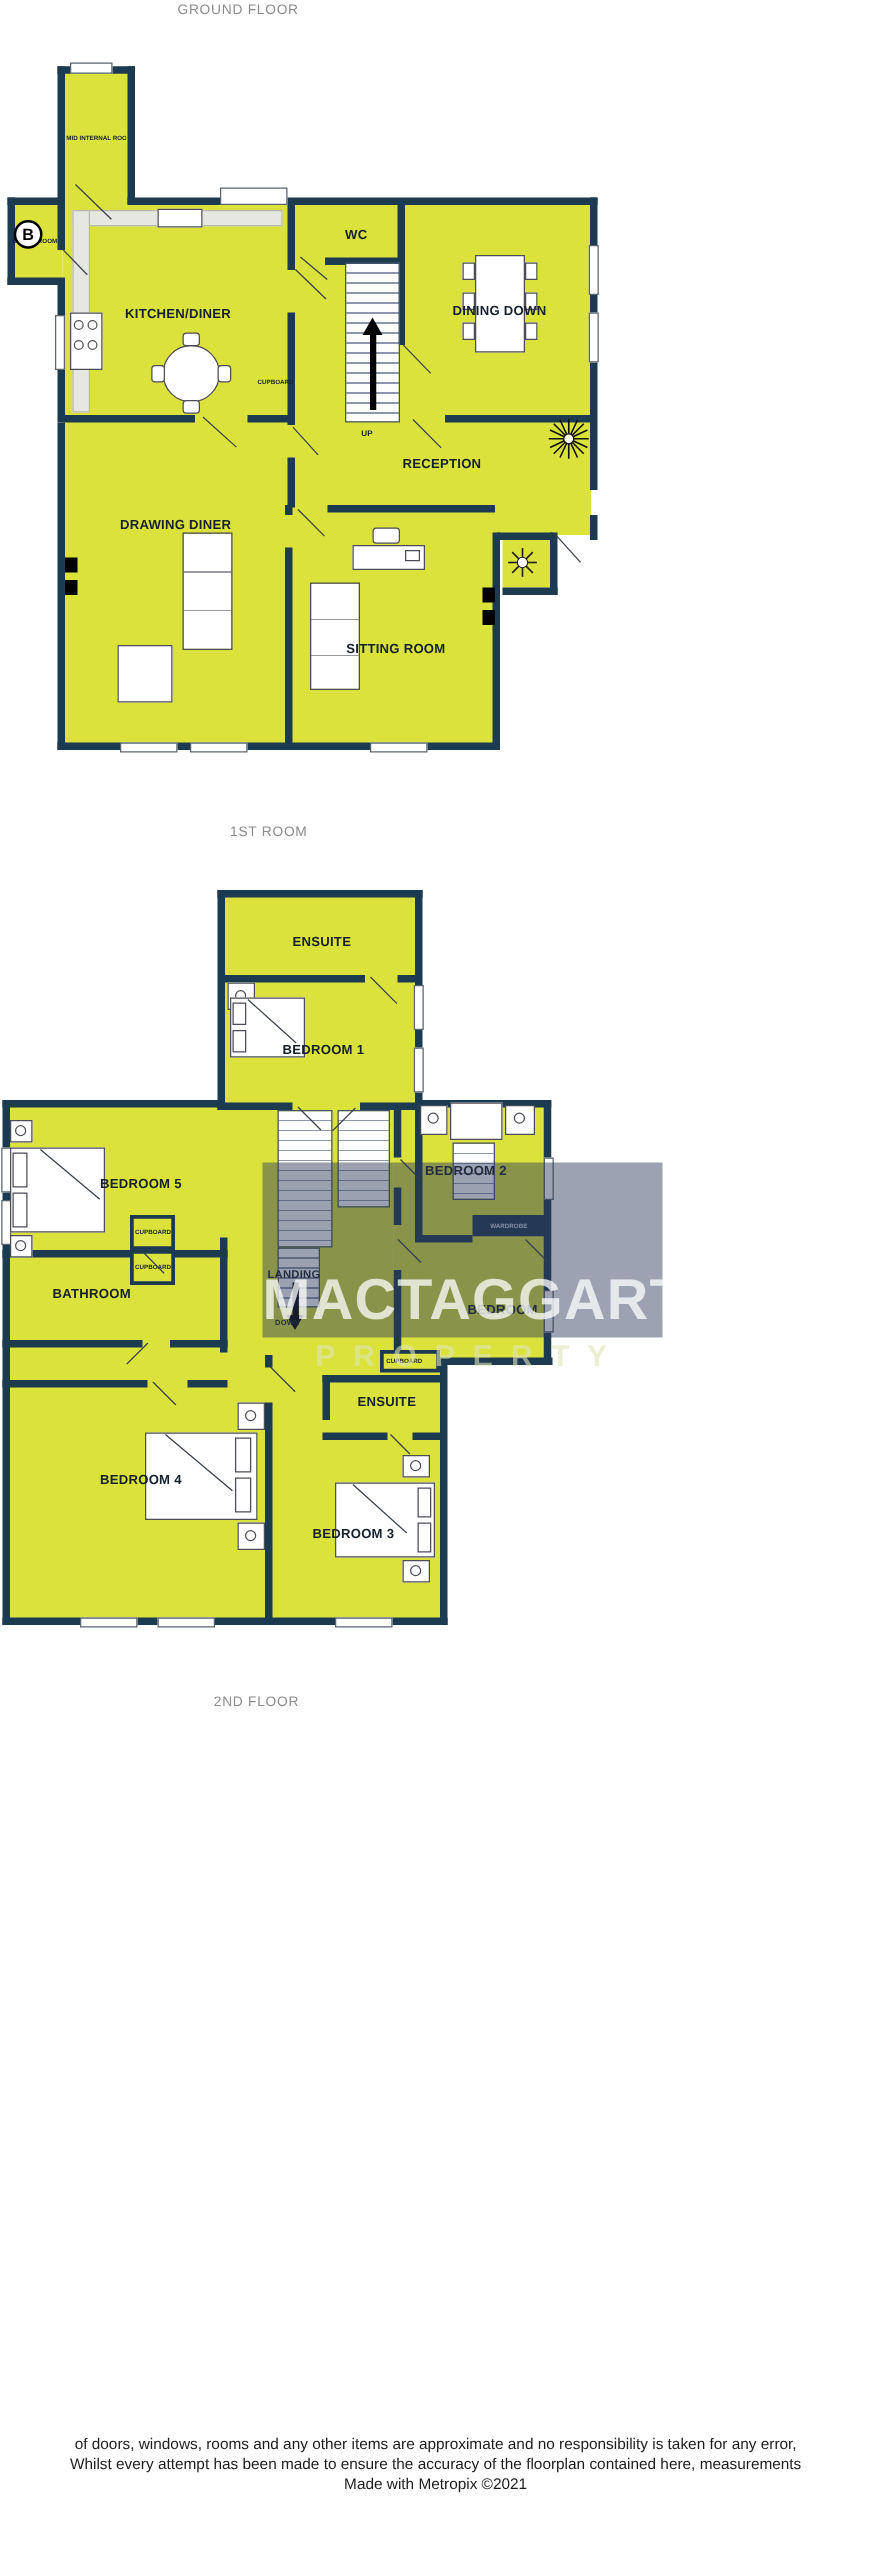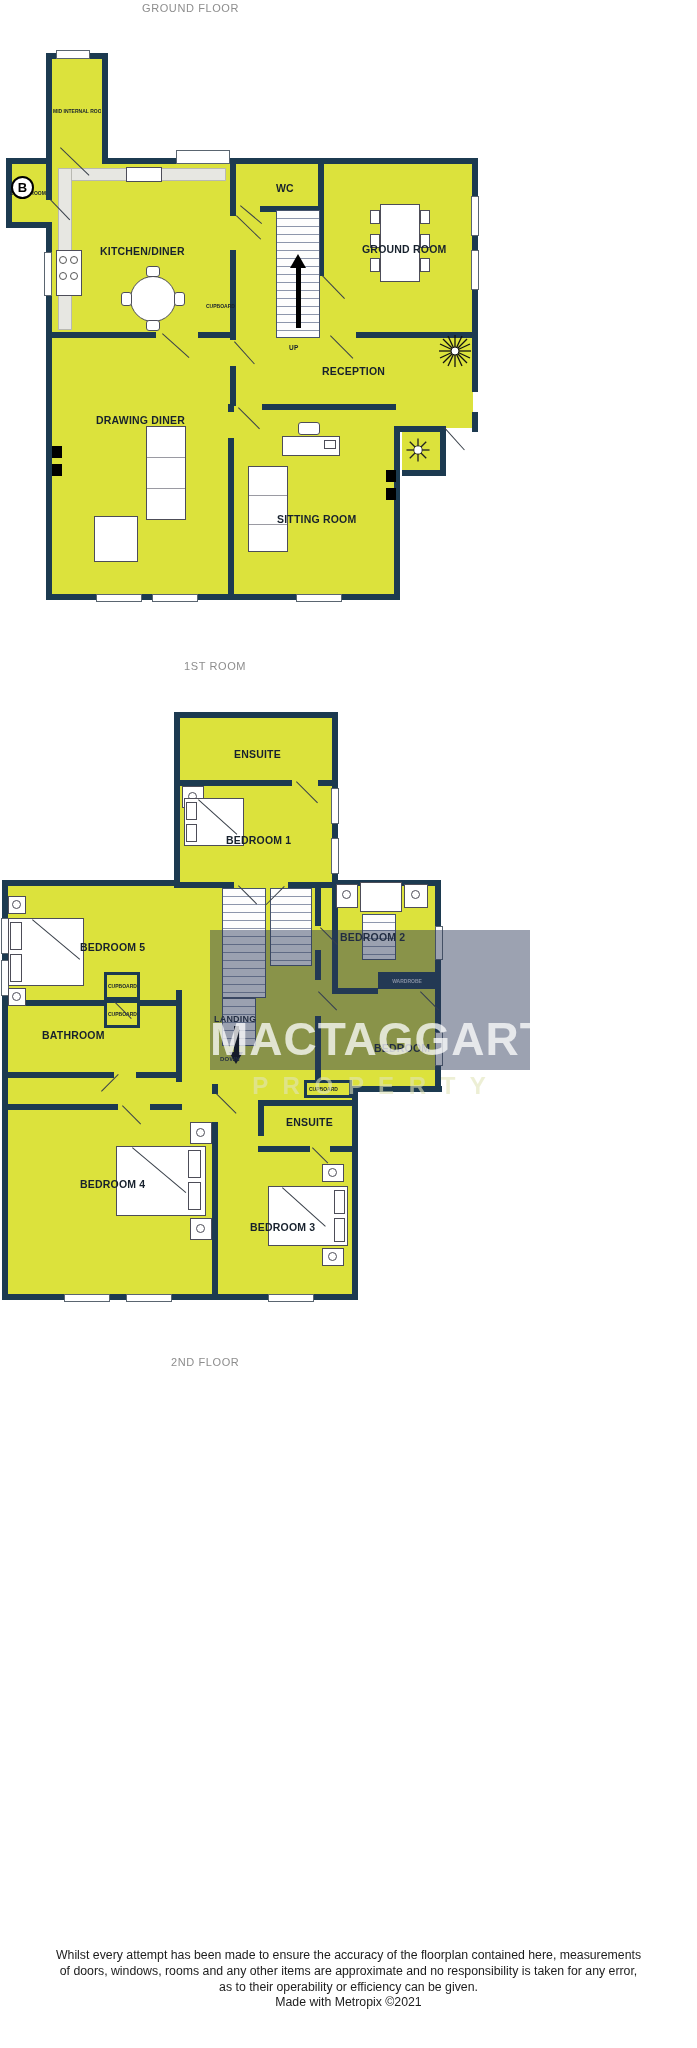--- a/index.html
+++ b/index.html
@@ -167,21 +167,21 @@
     <div class="door" style="left:322px;top:276px;height:32px;transform:rotate(-44deg);"></div>
     <div class="door" style="left:330px;top:336px;height:32px;transform:rotate(-45deg);"></div>
     <div class="door" style="left:238px;top:408px;height:30px;transform:rotate(-45deg);"></div>
     <div class="door" style="left:234px;top:342px;height:30px;transform:rotate(-42deg);"></div>
     <div class="door" style="left:162px;top:334px;height:36px;transform:rotate(-48deg);"></div>
     <div class="door" style="left:444px;top:428px;height:30px;transform:rotate(-42deg);"></div>
 
     <div class="lbl tiny" style="left:53px;top:108px;width:48px;overflow:hidden;">MID INTERNAL ROOM</div>
     <div class="lbl" style="left:100px;top:245px;">KITCHEN/DINER</div>
     <div class="lbl" style="left:276px;top:182px;">WC</div>
-    <div class="lbl" style="left:362px;top:243px;">GROUND ROOM</div>
+    <div class="lbl" style="left:362px;top:243px;">DINING DOWN</div>
     <div class="lbl" style="left:289px;top:344px;font-size:6.5px;">UP</div>
     <div class="lbl" style="left:322px;top:365px;">RECEPTION</div>
     <div class="lbl tiny" style="left:206px;top:303px;">CUPBOARD</div>
     <div class="lbl" style="left:96px;top:414px;">DRAWING DINER</div>
     <div class="lbl" style="left:277px;top:513px;">SITTING ROOM</div>
   </div>
 
   <div>
 
     <div class="r" style="left:178px;top:715px;width:155px;height:172px;"></div>
@@ -318,19 +318,18 @@
     <div class="lbl" style="left:286px;top:1116px;">ENSUITE</div>
     <div class="lbl" style="left:80px;top:1178px;">BEDROOM 4</div>
     <div class="lbl" style="left:250px;top:1221px;">BEDROOM 3</div>
 
     <div class="wm-box"></div>
     <div class="wm-name">MACTAGGART</div>
     <div class="wm-sub">P R O P E R T Y</div>
   </div>
 
   <div class="footer">
+    <div>of doors, windows, rooms and any other items are approximate and no responsibility is taken for any error,</div>
     <div>Whilst every attempt has been made to ensure the accuracy of the floorplan contained here, measurements</div>
-    <div>of doors, windows, rooms and any other items are approximate and no responsibility is taken for any error,</div>
-    <div>as to their operability or efficiency can be given.</div>
     <div>Made with Metropix ©2021</div>
   </div>
 
 </div>
 
 </body></html>

